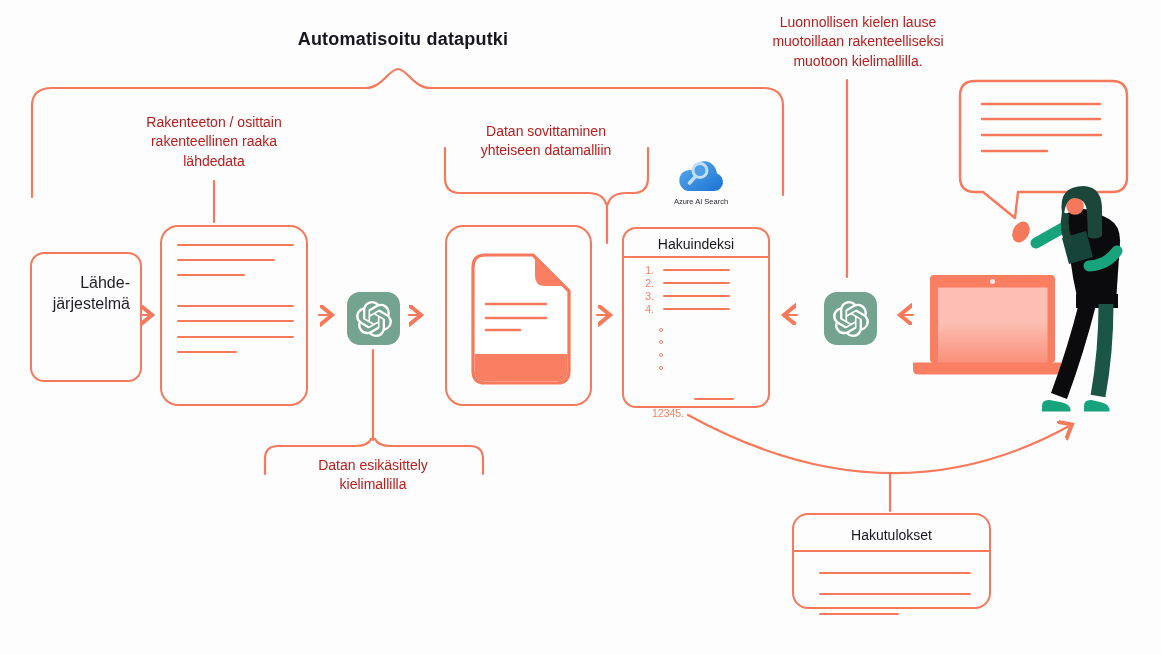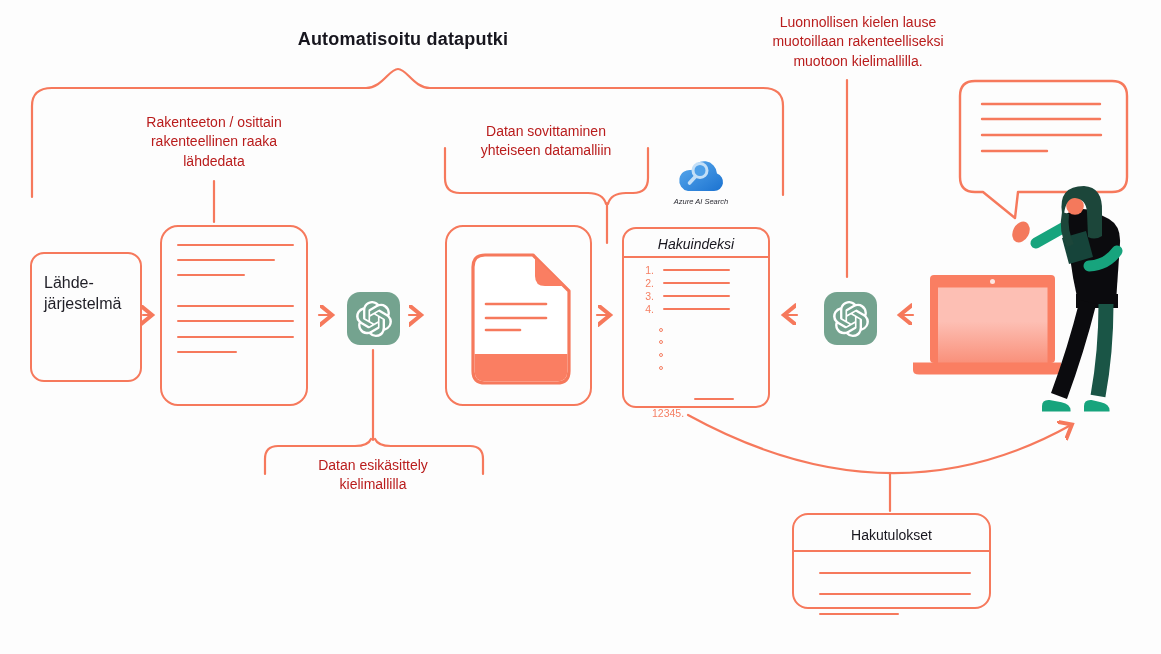--- a/index.html
+++ b/index.html
@@ -8,28 +8,28 @@
     background:#FDFDFD;overflow:hidden;
     font-family:"Liberation Sans","DejaVu Sans",sans-serif;
     color:#1F1E26;
   }
   .abs{position:absolute;}
   .label{position:absolute;text-align:center;font-size:14px;line-height:1.38;color:#b91c1c;}
   .title{position:absolute;text-align:center;font-size:18px;font-weight:700;letter-spacing:.2px;color:#17161E;}
   .obox{position:absolute;border:2.2px solid #F6795C;border-radius:16px;background:#FDFDFD;box-sizing:border-box;}
   .sline{position:absolute;background:#F6795C;height:2px;border-radius:2px;}
   
-  #lahde-box{padding:18px 10px 16px 12px;font-size:16px;line-height:1.32;border-radius:14px;}
+  #lahde-box{padding:18px 10px 16px 12px;font-size:16px;line-height:1.32;border-radius:14px;text-align:right;}
   
   .box-title{position:absolute;left:0;right:0;text-align:center;font-size:14px;color:#17161E;}
   .idx-row{position:absolute;display:flex;align-items:center;}
   .idx-num{font-size:10.5px;color:#F57F63;width:16px;text-align:right;}
   .idx-line{height:2px;background:#F6795C;border-radius:2px;margin-left:9px;}
   .dot{position:absolute;width:4px;height:4px;border:1.2px solid #F57F63;border-radius:50%;box-sizing:border-box;}
-  .azure-label{position:absolute;font-size:7.5px;color:#2b2b33;text-align:center;font-style:italic;}
+  .azure-label{position:absolute;font-size:7.5px;color:#2b2b33;text-align:center;}
   .openai-badge{position:absolute;width:53px;height:53px;border-radius:13px;background:#74A38F;display:flex;align-items:center;justify-content:center;}
   svg{display:block;}
 </style>
 </head>
 <body>
 
 <div id="canvas">
 
   <svg class="abs" width="1161" height="654" viewBox="0 0 1161 654" style="left:0;top:0">
     <defs>
@@ -123,21 +123,21 @@
         <stop offset="1" stop-color="#1B72D0"></stop>
       </linearGradient>
     </defs>
     <path d="M13,38 h26 a9,9 0 0 0 3,-17.5 a13,13 0 0 0 -25.3,-3.4 a9.5,9.5 0 0 0 -3.7,20.9 z" fill="url(#az)"></path>
     <circle cx="25" cy="17.5" r="7" fill="#4D9FE8" stroke="#C3DFF7" stroke-width="3"></circle>
     <line x1="20.5" y1="23.5" x2="14.5" y2="30" stroke="#C3DFF7" stroke-width="3.6" stroke-linecap="round"></line>
   </svg>
   <div class="azure-label" style="left:661px;top:197px;width:80px;">Azure AI Search</div>
 
   <div class="obox" style="left:622px;top:227px;width:148px;height:181px;border-radius:14px;">
-    <div class="box-title" style="top:7px;font-style:italic;">Hakuindeksi</div>
+    <div class="box-title" style="top:7px;">Hakuindeksi</div>
     <div class="sline" style="left:0;top:27px;width:143.6px;border-radius:0;"></div>
     <div class="idx-row" style="left:14px;top:35px;">
         <span class="idx-num">1.</span>
         <span class="idx-line" style="width:67px;"></span>
       </div>
     <div class="idx-row" style="left:14px;top:48px;">
         <span class="idx-num">2.</span>
         <span class="idx-line" style="width:67px;"></span>
       </div>
     <div class="idx-row" style="left:14px;top:61px;">

